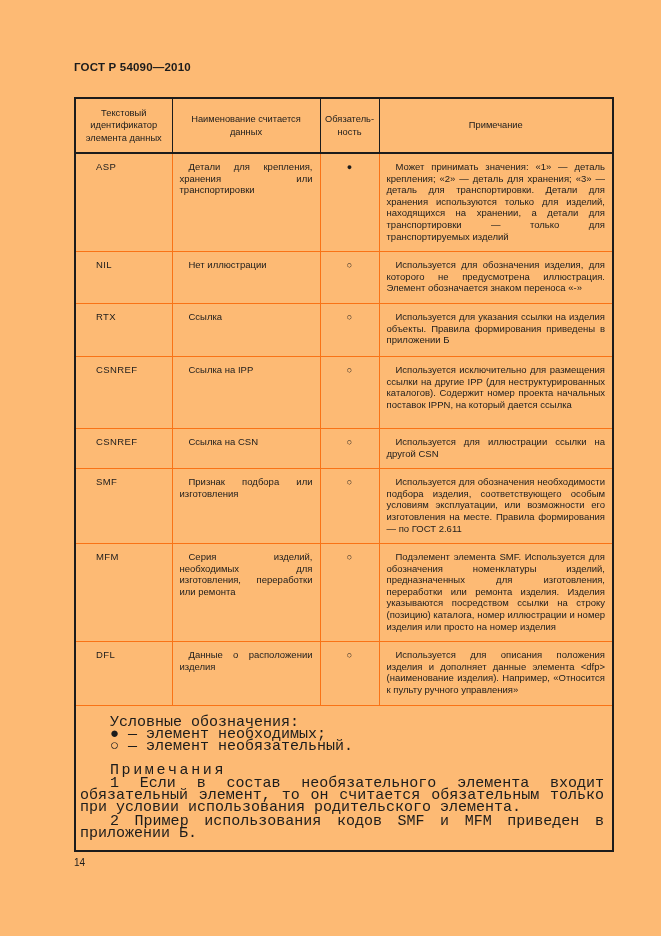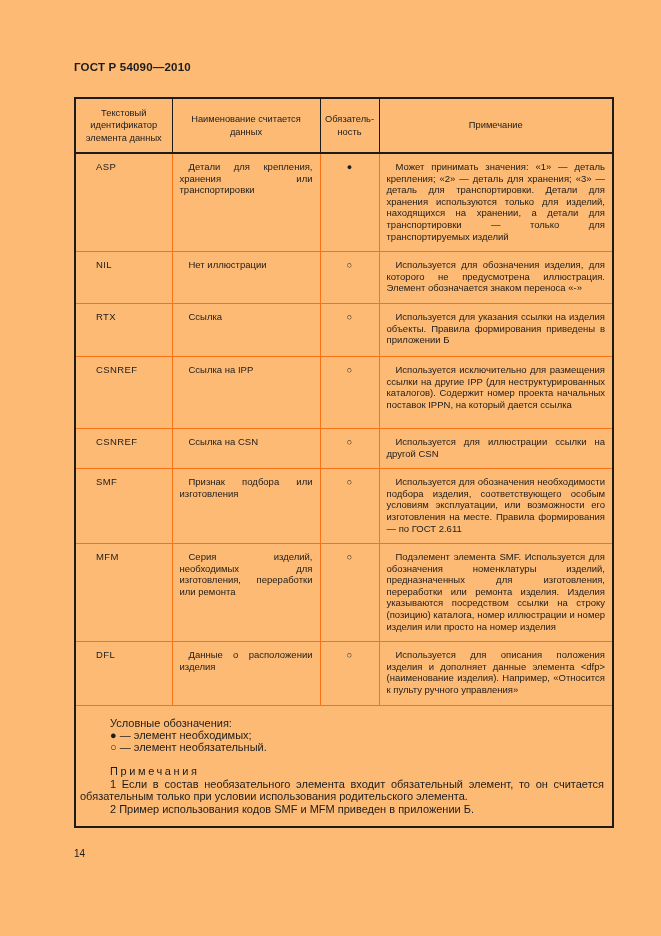--- a/index.html
+++ b/index.html
@@ -68,36 +68,37 @@
   tr.r-rtx td    { height: 53px; }
   tr.r-ippref td { height: 72px; }
   tr.r-csnref td { height: 39px; }
   tr.r-smf td    { height: 74px; }
   tr.r-mfm td    { height: 94px; }
   tr.r-dfl td    { height: 61px; }
 
   td.footer-cell {
     height: 118px;
     padding: 11px 8px 10px 4px;
-    font-size: 11px;
+    font-size: 15px;
     line-height: 12.3px;
+    font-family: Liberation Mono, monospace;
   }
   .legend-title, .legend-item { margin-left: 30px; }
   .notes-title {
     margin-left: 30px;
     margin-top: 11px;
     letter-spacing: 2.6px;
   }
   .note {
     text-indent: 30px;
     text-align: justify;
     margin-top: 1px;
   }
   .page-number {
-    margin-top: 20px;
+    margin-top: 5px;
     font-size: 10px;
   }
 </style>
 </head>
 <body>
 
 <div class="page">
 
   <div class="doc-header">ГОСТ Р 54090—2010</div>
 

